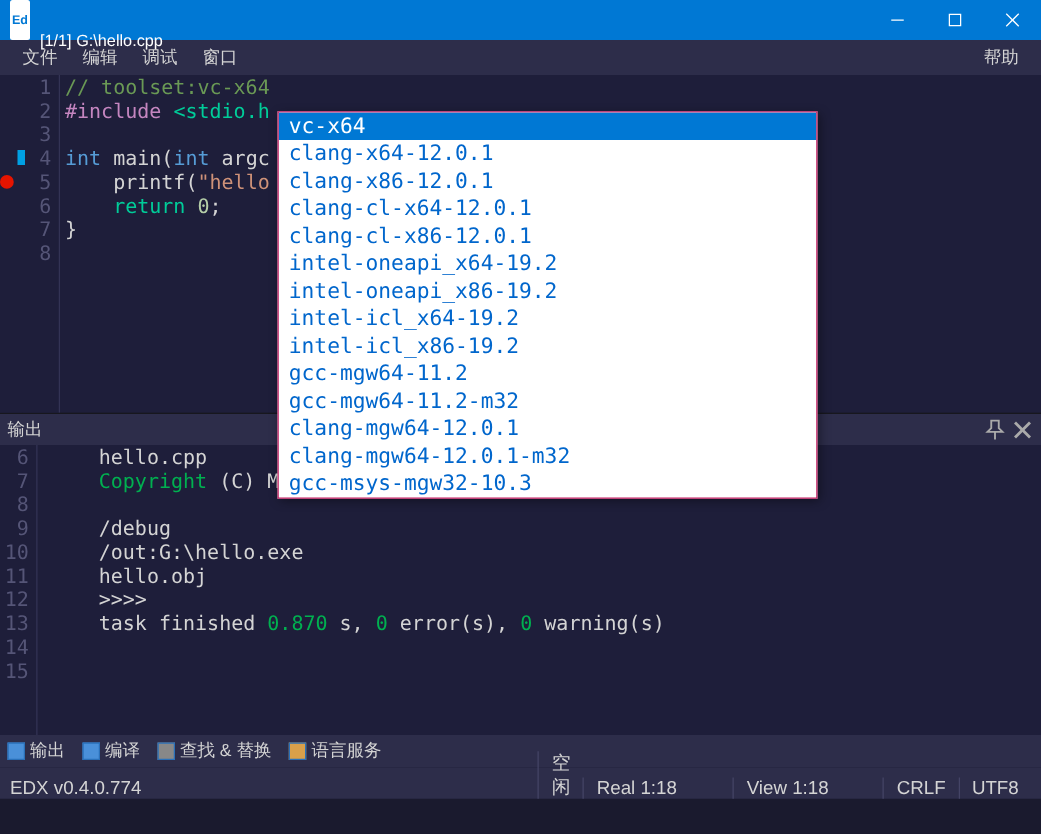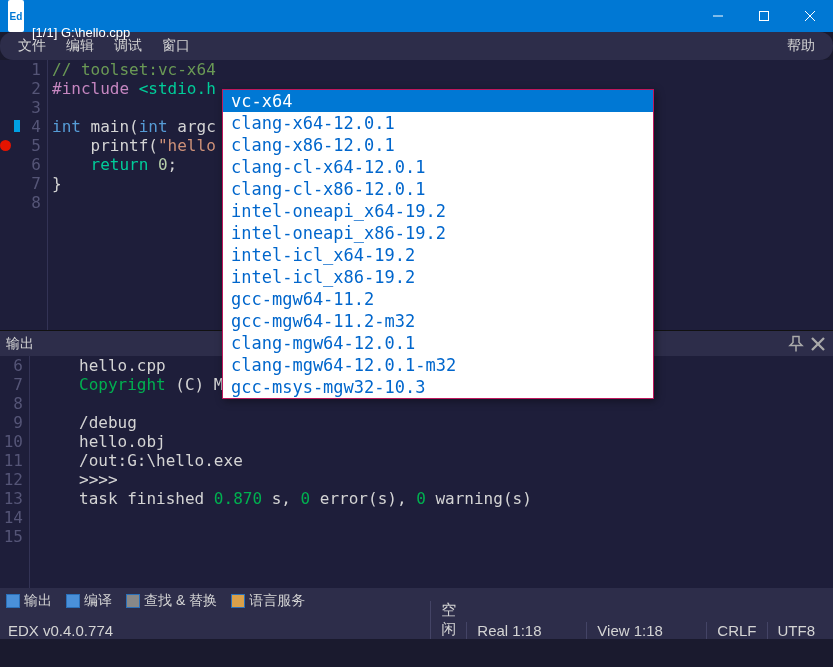--- a/index.html
+++ b/index.html
@@ -3,21 +3,21 @@
 <meta charset="utf-8">
 <style>
 * { margin:0; padding:0; box-sizing:border-box; }
 body { font-family:"Microsoft YaHei","Segoe UI",sans-serif; background:#1a1a2e; width:833px; height:667px; overflow:hidden; position:relative; }
 .titlebar { height:32px; background:#0078d4; display:flex; align-items:center; color:#fff; font-size:13px; }
 .titlebar .app-icon { width:16px; height:32px; margin:0 8px; background:#fff; border-radius:2px; display:flex; align-items:center; justify-content:center; font-size:10px; color:#0078d4; font-weight:bold; }
 .titlebar .title { flex:1;margin-top:32px; }
 .titlebar .win-btns { display:flex; }
 .titlebar .win-btn { width:46px; height:32px; display:flex; align-items:center; justify-content:center; cursor:pointer; }
 .titlebar svg { width:12px; height:12px; }
-.menubar { height:28px; background:#2d2d4a; display:flex; align-items:center; padding:0 8px; font-size:14px; color:#d4d4d4;border-radius:13px; }
+.menubar { height:28px; background:#2d2d4a; display:flex; align-items:center; padding:0 8px; font-size:14px; color:#d4d4d4; }
 .menubar .menu-item { padding:2px 10px; cursor:pointer; }
 .menubar .help { margin-left:auto; }
 .editor-area { position:relative; height:270px; background:#1e1e3a; display:flex; font-family:Consolas,monospace; font-size:16px; }
 .gutter { width:30px; background:#1e1e3a; text-align:right; padding-right:6px; color:#555577; user-select:none; border-right:1px solid #333355; }
 .gutter div { height:19px; line-height:19px; }
 .gutter .bp-line { position:relative; }
 .gutter .bp { position:absolute; left:-18px; top:4px; width:11px; height:11px; background:#e51400; border-radius:50%; }
 .gutter .bookmark { position:absolute; left:-4px; top:3px; width:6px; height:12px; background:#00a0e3; }
 .code { flex:1; padding-left:4px; }
 .code-line { height:19px; line-height:19px; white-space:pre; }
@@ -134,22 +134,22 @@
       <div>12</div>
       <div>13</div>
       <div>14</div>
       <div>15</div>
     </div>
   <div class="out-content" id="out-code">
       <div class="out-line">hello.cpp</div>
       <div class="out-line"><span class="out-green">Copyright</span> (C) Micros</div>
       <div class="out-line"></div>
       <div class="out-line">/debug</div>
+      <div class="out-line">/out:G:\hello.exe</div>
       <div class="out-line">hello.obj</div>
-      <div class="out-line">/out:G:\hello.exe</div>
       <div class="out-line">&gt;&gt;&gt;&gt;</div>
       <div class="out-line">task finished <span class="out-green">0.870</span> s, <span class="out-green">0</span> error(s), <span class="out-green">0</span> warning(s)</div>
       <div class="out-line"></div>
     </div>
 </div>
 
 <div class="bottom-tabs">
   <div class="tab">
       <div class="tab-icon"></div>
       <span>输出</span>

